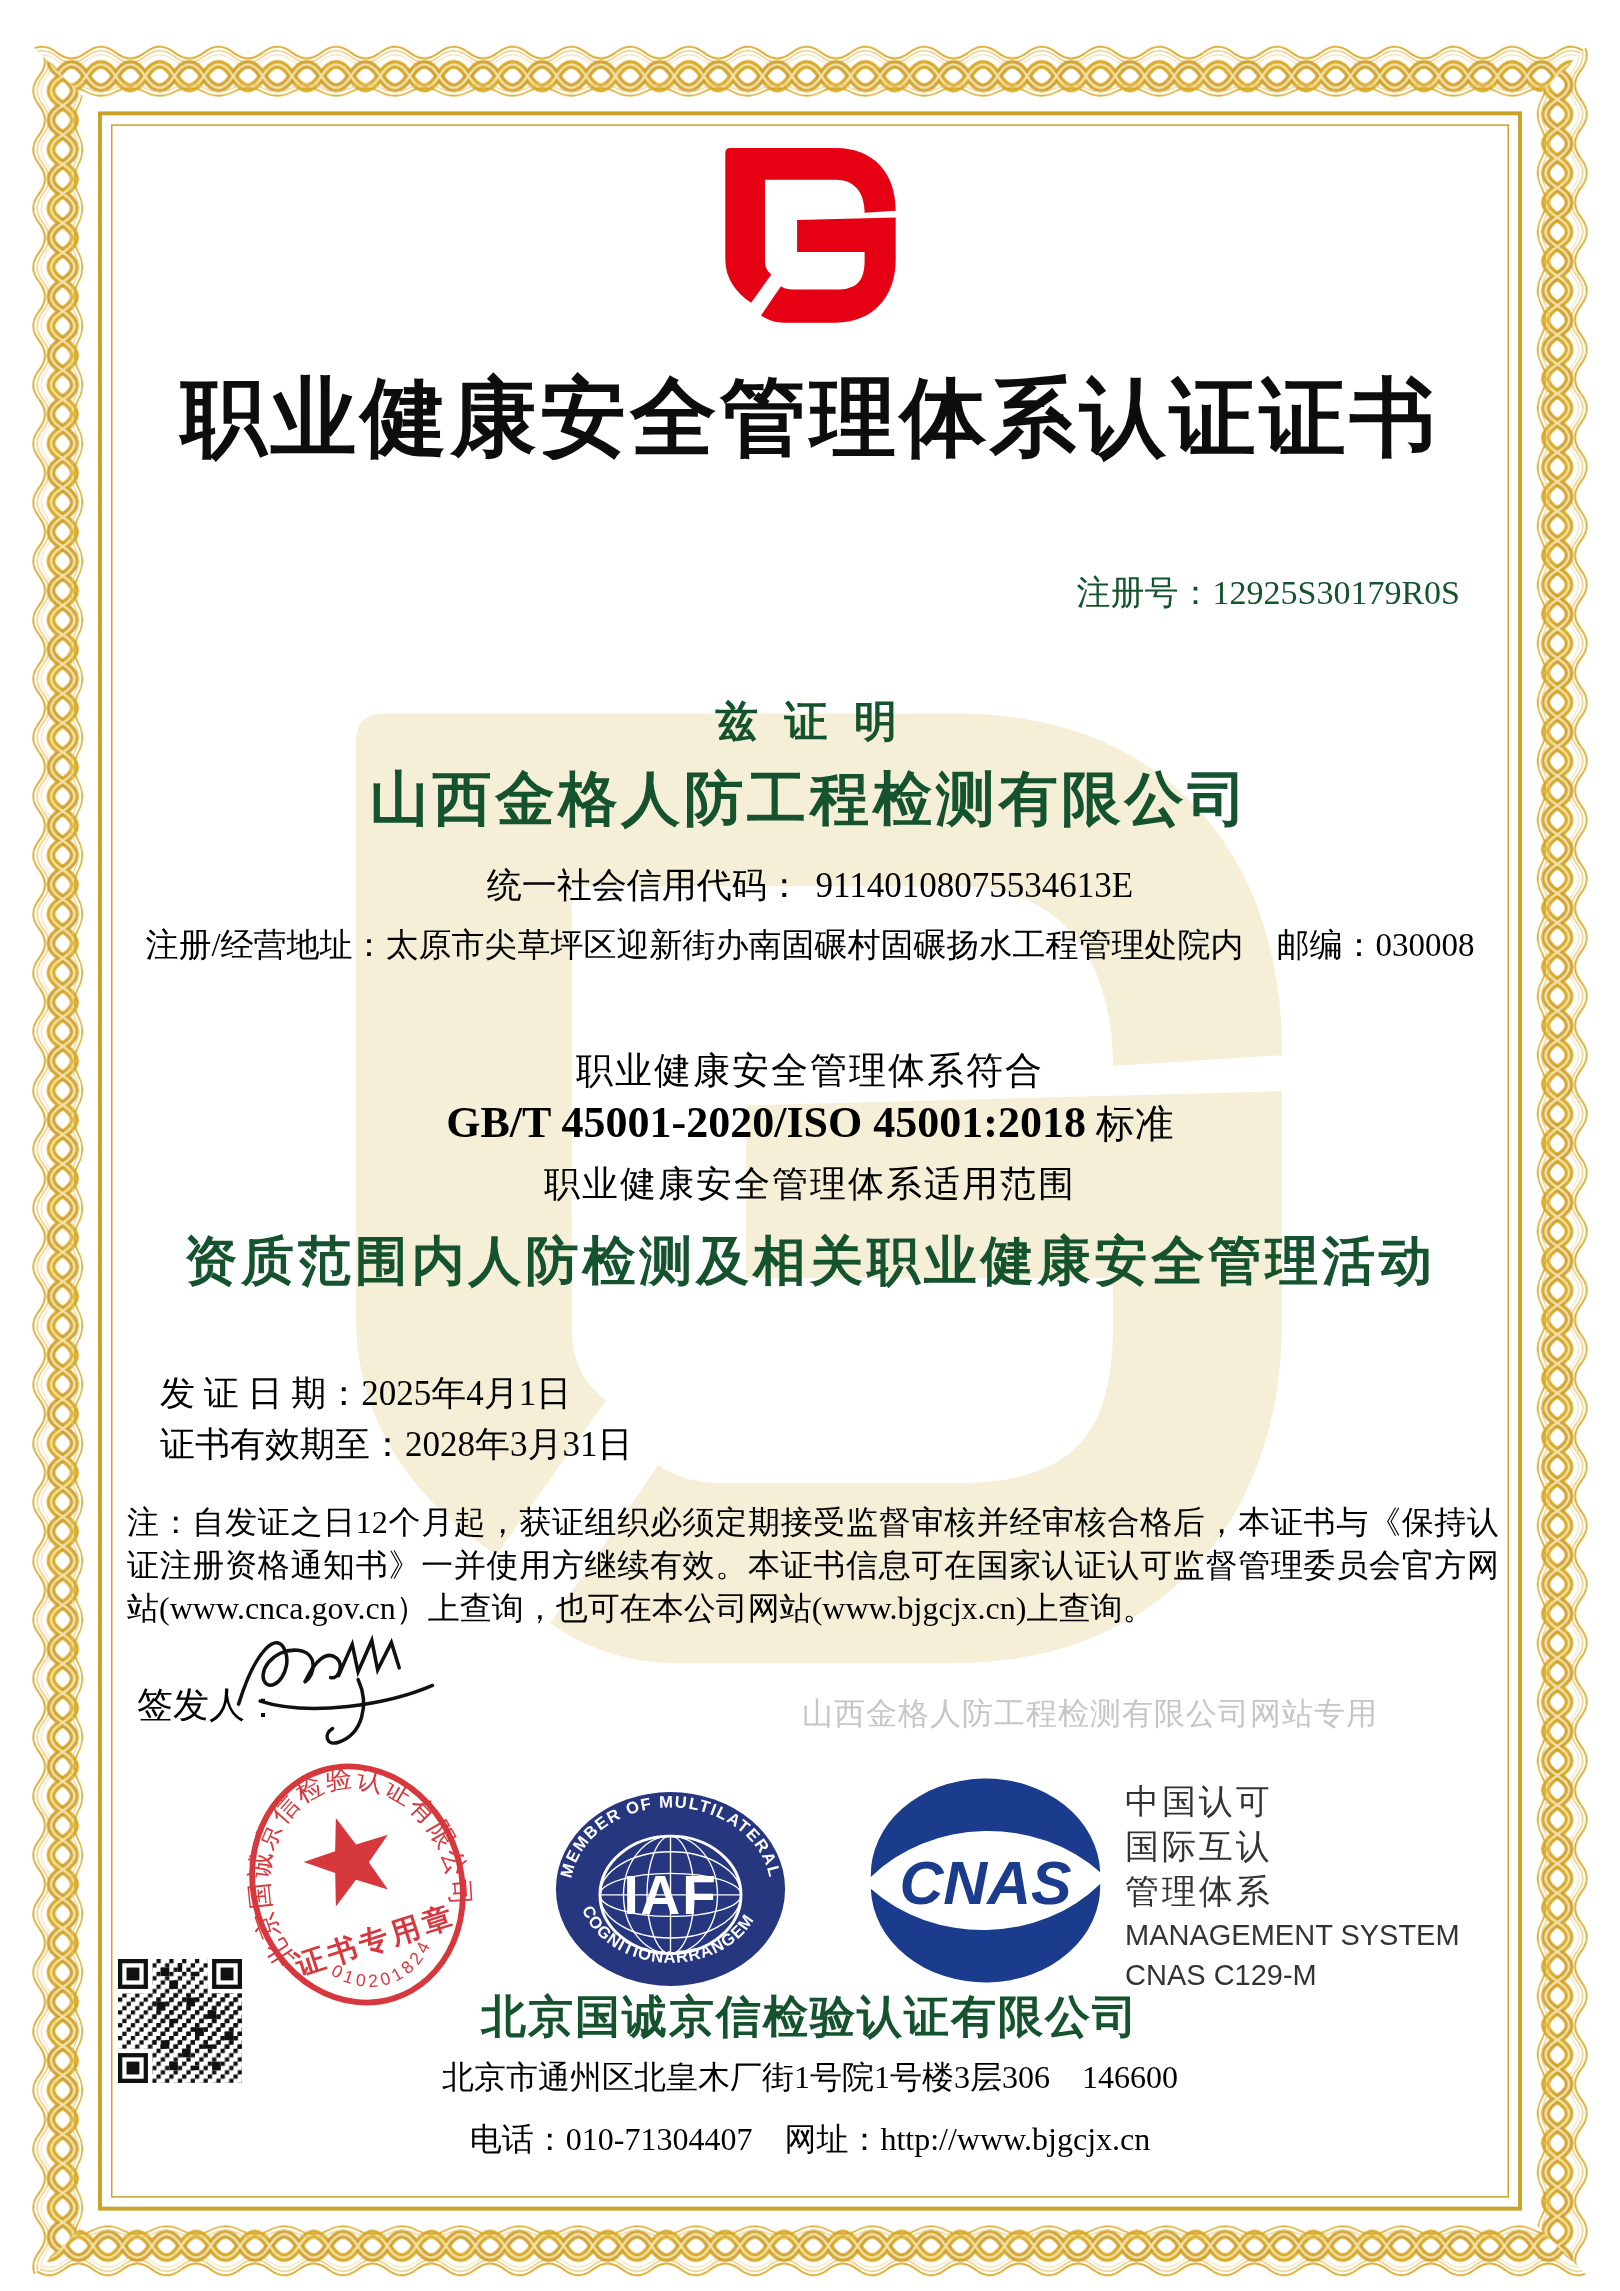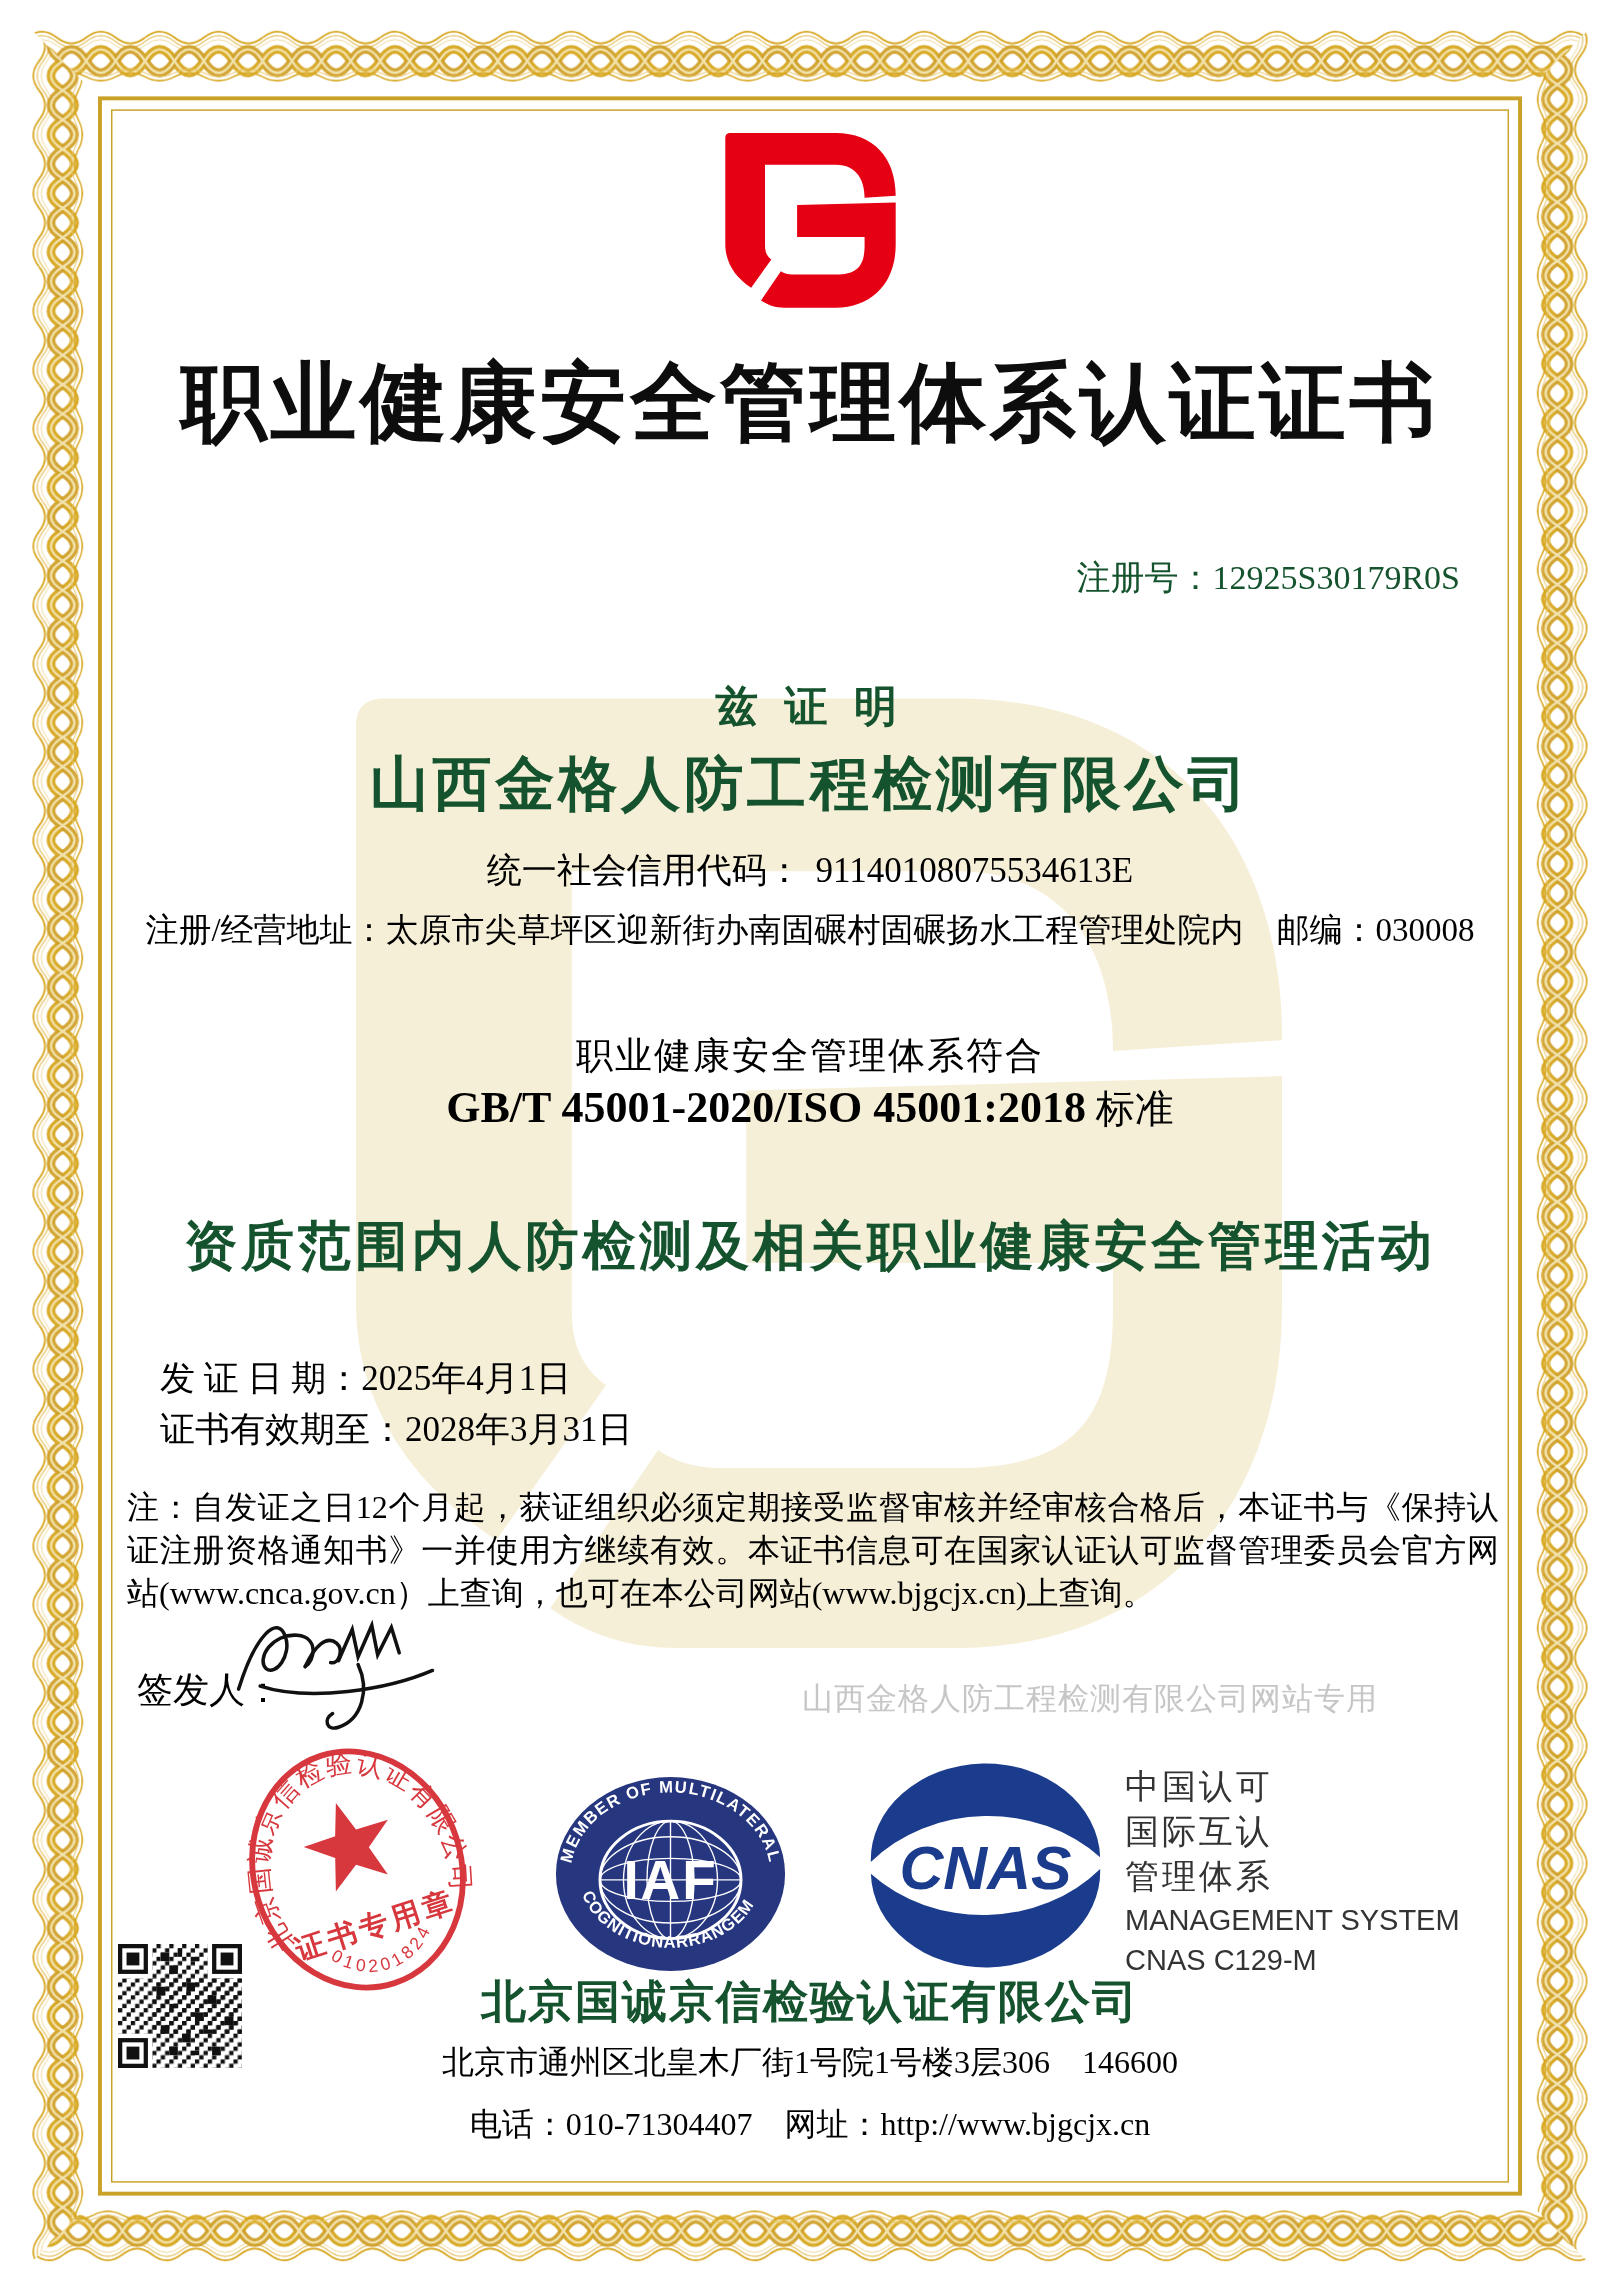--- a/index.html
+++ b/index.html
@@ -1,18 +1,18 @@
 <!DOCTYPE html>
 <html><head>
 <meta charset="utf-8">
 <style>
   html,body{margin:0;padding:0;background:#ffffff;}
   .serif{font-family:"Liberation Serif","DejaVu Serif",serif;}
   .sans{font-family:"Liberation Sans","DejaVu Sans",sans-serif;}
-  .page{position:relative;width:1620px;height:2268px;margin:0 auto;background:#ffffff;overflow:hidden;}
+  .page{position:relative;width:1620px;height:2268px;margin:15px auto;background:#ffffff;overflow:hidden;}
   .abs{position:absolute;}
   .ctr{left:0;width:100%;text-align:center;}
   .blk{color:#14532d;}
   
   .border-svg{position:absolute;left:0;top:0;pointer-events:none;}
   
   .glogo{color:#E60013;}
   .gwm{color:#F6EFD8;}
   
   .title{top:345px;font-size:86px;font-weight:bold;letter-spacing:3.9px;color:#0d0d0d;}
@@ -130,20 +130,21 @@
   </div>
 
   <div class="abs ctr addr serif">注册/经营地址：太原市尖草坪区迎新街办南固碾村固碾扬水工程管理处院内　邮编：030008</div>
 
   <div class="abs ctr conform serif">职业健康安全管理体系符合</div>
 
   <div class="abs ctr stdline serif">
     <span class="code">GB/T 45001-2020/ISO 45001:2018</span><span> 标准</span>
   </div>
 
+  <div class="abs ctr scopehead serif">职业健康安全管理体系适用范围</div>
   <div class="abs ctr scope sans blk">资质范围内人防检测及相关职业健康安全管理活动</div>
 
   <div class="abs dateline1 serif">
     <span>发 证 日 期：</span><span>2025年4月1日</span>
   </div>
   <div class="abs dateline2 serif">
     <span>证书有效期至：</span><span>2028年3月31日</span>
   </div>
 
   <div class="abs note serif">注：自发证之日12个月起，获证组织必须定期接受监督审核并经审核合格后，本证书与《保持认证注册资格通知书》一并使用方继续有效。本证书信息可在国家认证认可监督管理委员会官方网站(www.cnca.gov.cn）上查询，也可在本公司网站(www.bjgcjx.cn)上查询。</div>

